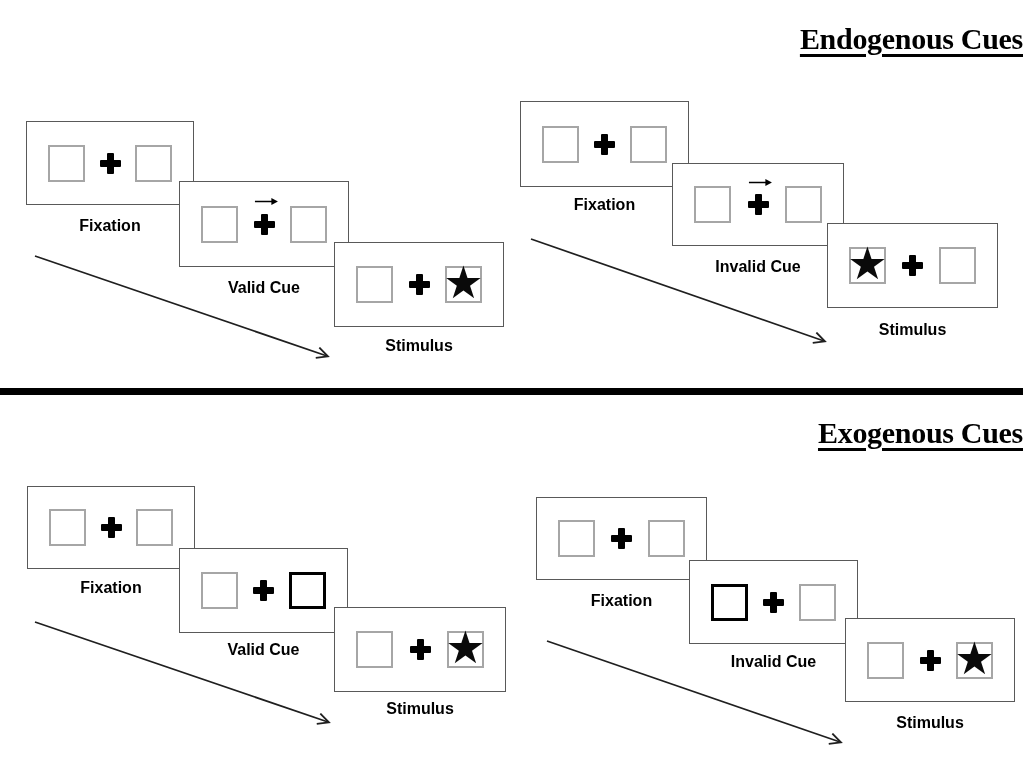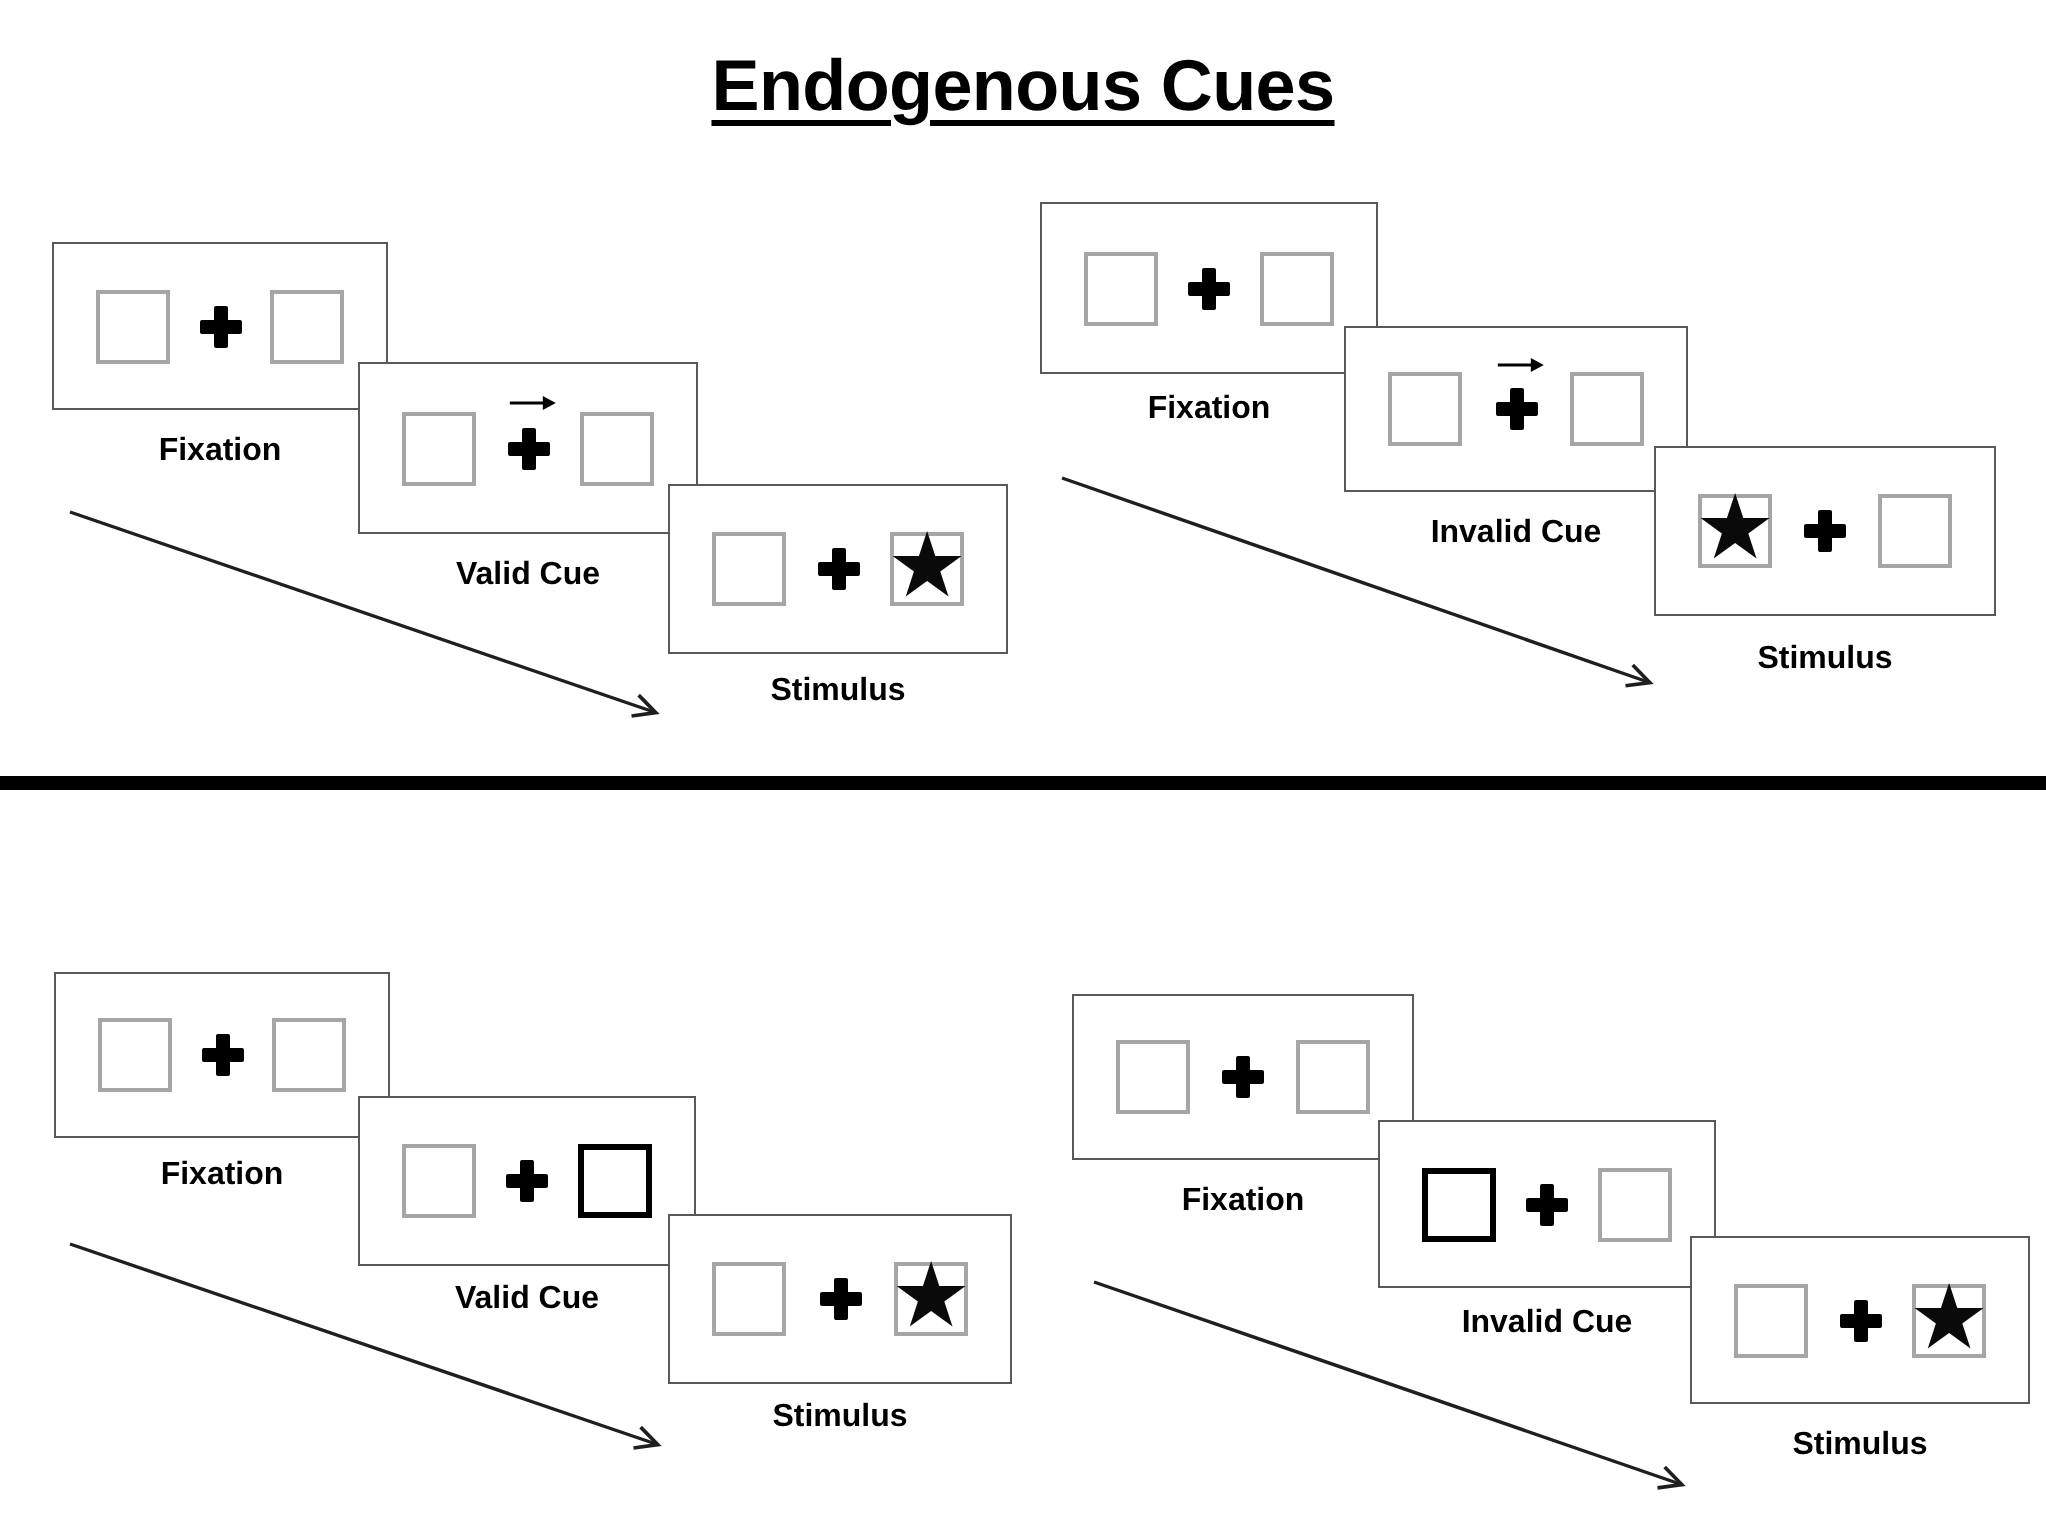--- a/index.html
+++ b/index.html
@@ -2,22 +2,22 @@
 <html><head>
 <meta charset="utf-8">
 <style>
   html,body{margin:0;padding:0;background:#fff;}
   .stage{
     position:relative;width:1023px;height:767px;background:#ffffff;overflow:hidden;
     font-family:"Liberation Sans","DejaVu Sans",sans-serif;color:#000;
   }
   
   .title{
-    position:absolute;left:0;width:100%;text-align:center;
-    font-size:36px;font-weight:bold;letter-spacing:-0.3px;
+    position:absolute;left:0;width:100%;text-align:right;
+    font-size:30px;font-weight:bold;letter-spacing:-0.3px;font-family:Liberation Serif, serif;
   }
   .title span{
     text-decoration:underline;text-decoration-thickness:3px;text-underline-offset:5px;
   }
   .title-endo{top:22px;}
   .title-exo{top:416px;}
   
   .divider{position:absolute;left:0;top:388px;width:100%;height:7px;background:#000;}
   
   .panel{
@@ -83,20 +83,21 @@
       </marker>
     </defs>
     <line x1="35" y1="256" x2="327" y2="356" stroke="#1f1f1f" stroke-width="1.7" marker-end="url(#ah)"></line>
     <line x1="531" y1="239" x2="824" y2="341" stroke="#1f1f1f" stroke-width="1.7" marker-end="url(#ah)"></line>
     <line x1="35" y1="622" x2="328" y2="722" stroke="#1f1f1f" stroke-width="1.7" marker-end="url(#ah)"></line>
     <line x1="547" y1="641" x2="840" y2="742" stroke="#1f1f1f" stroke-width="1.7" marker-end="url(#ah)"></line>
   </svg>
 
   <div class="title title-endo"><span>Endogenous Cues</span></div>
   <div class="divider"></div>
+  <div class="title title-exo"><span>Exogenous Cues</span></div>
 
   <div>
     <div class="panel pos-ev-fix z1">
       <div class="sq" data-variant="plain"></div>
       <div class="center" data-cue="false">
 
         <div class="plus"></div>
       </div>
       <div class="sq" data-variant="plain"></div>
     </div>

